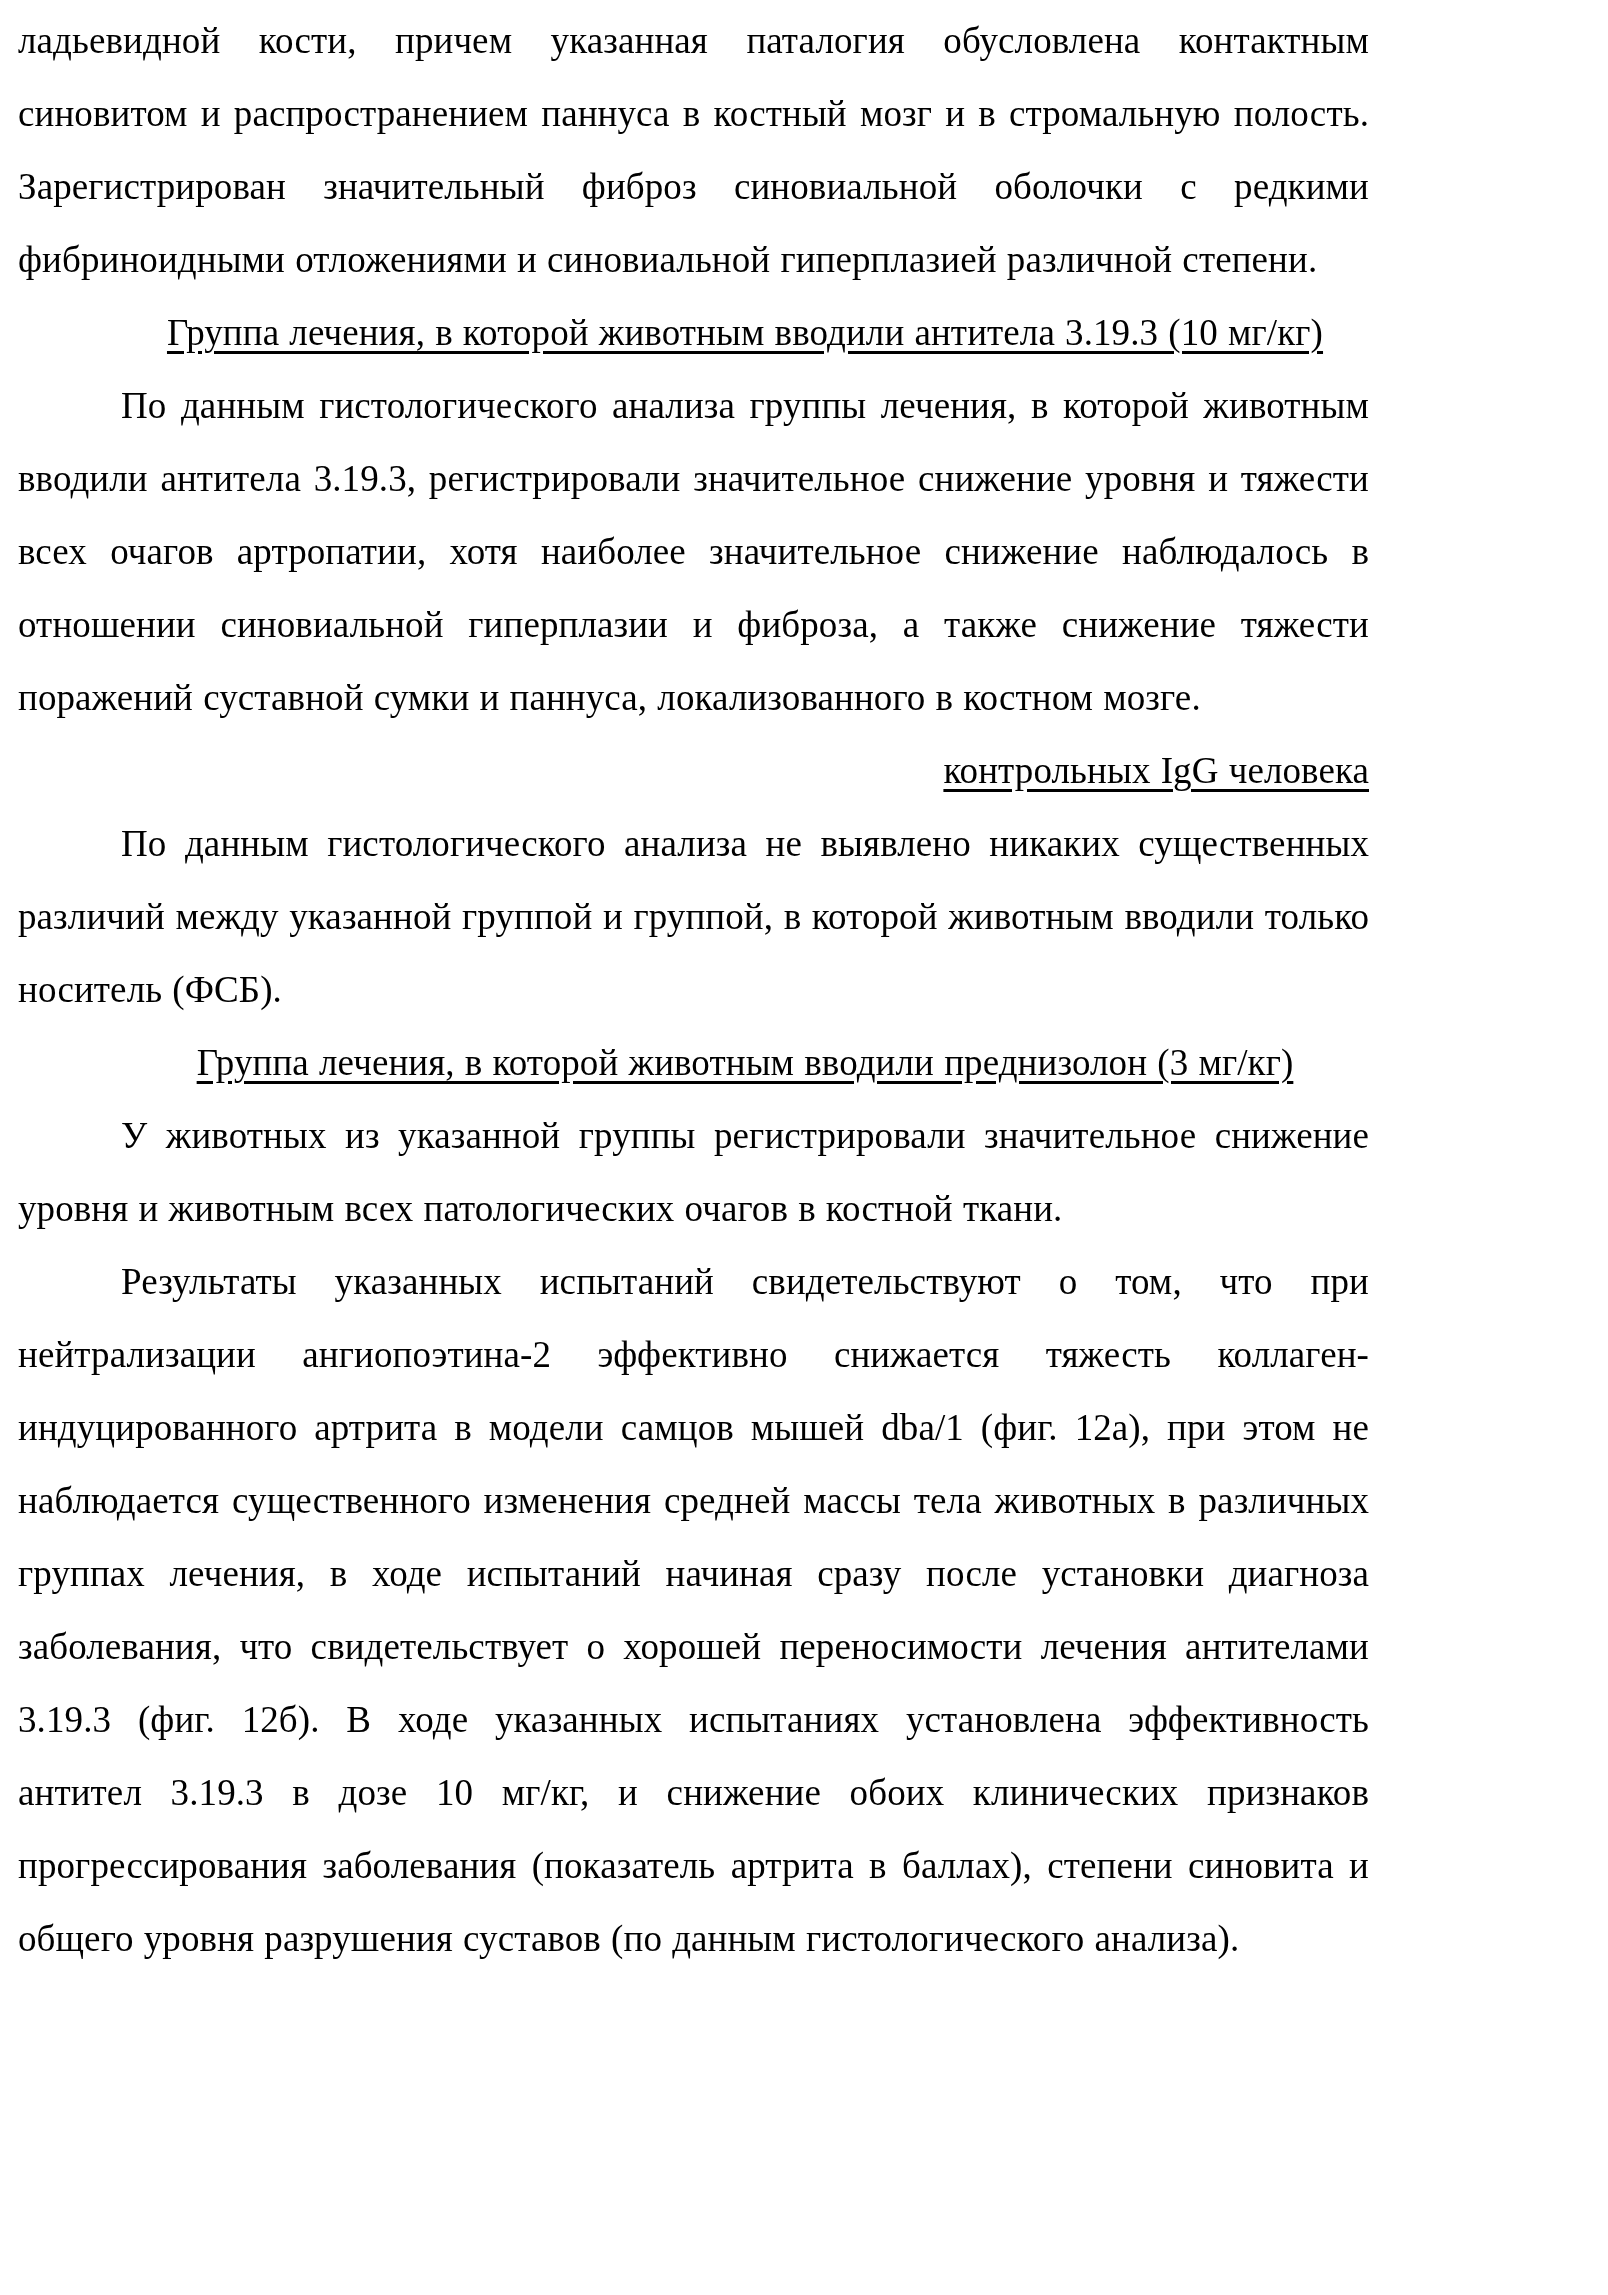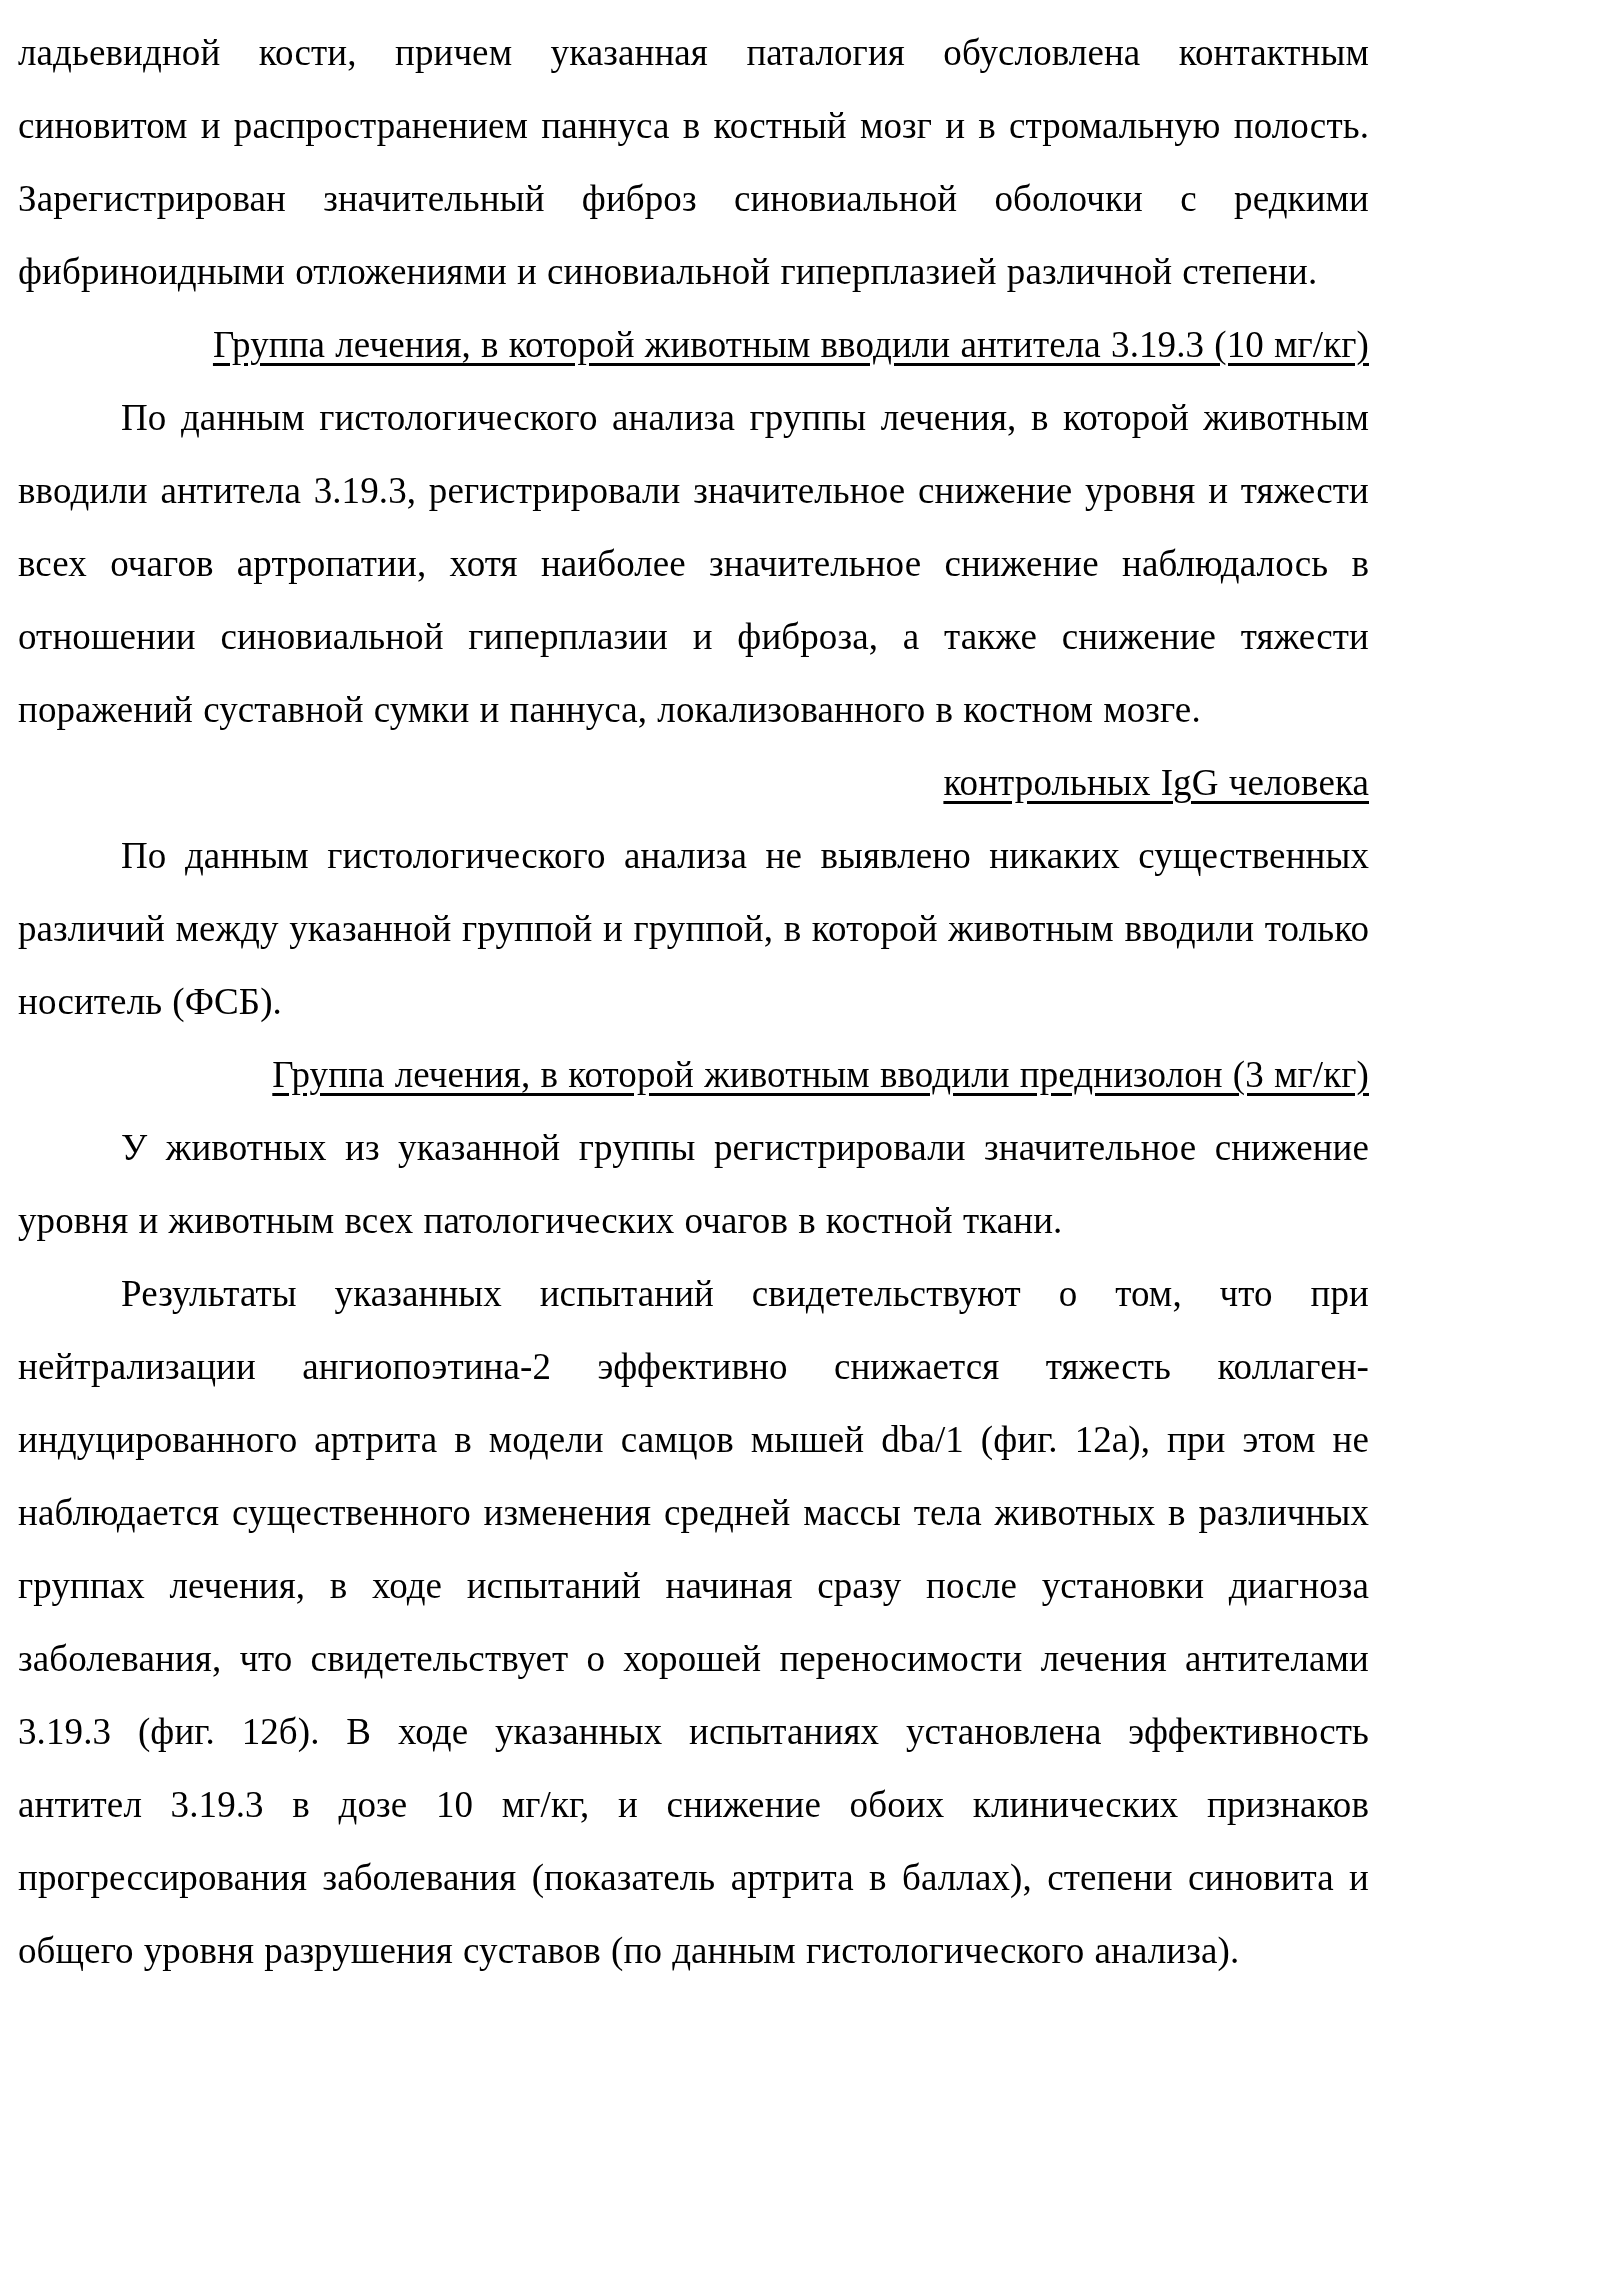--- a/index.html
+++ b/index.html
@@ -13,41 +13,41 @@
     font-family: "Liberation Serif", "DejaVu Serif", serif;
     color: #000000;
     overflow: hidden;
   }
   .page {
     position: relative;
     width: 1409px;
     height: 2295px;
     background: #ffffff;
     box-sizing: border-box;
-    padding: 16px 40px 0px 18px;
+    padding: 4px 40px 0px 18px;
   }
   .block {
     font-size: 37px;
     line-height: 73px;
     text-align: justify;
     text-justify: inter-word;
     letter-spacing: 0.1px;
     word-spacing: 0.8px;
   }
   .para {
     text-indent: 103px;
     margin: 0;
   }
   .para.cont {
     text-indent: 0;
   }
   .heading {
     margin: 0;
     text-indent: 103px;
-    text-align: right;
+    text-align: center;
   }
   .heading .u {
     text-decoration: underline;
     text-decoration-thickness: 2.5px;
     text-underline-offset: 5.8px;
   }
   .heading-wrap {
     margin: 0;
     text-indent: 103px;
     text-align: justify;

